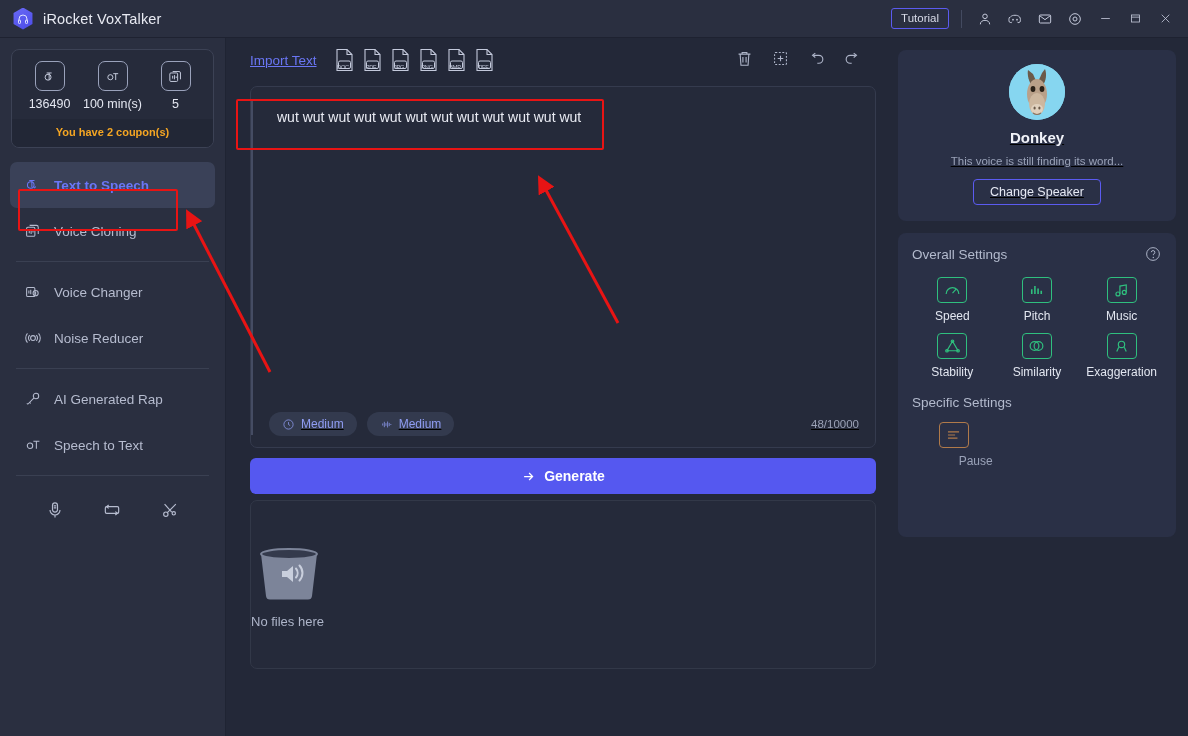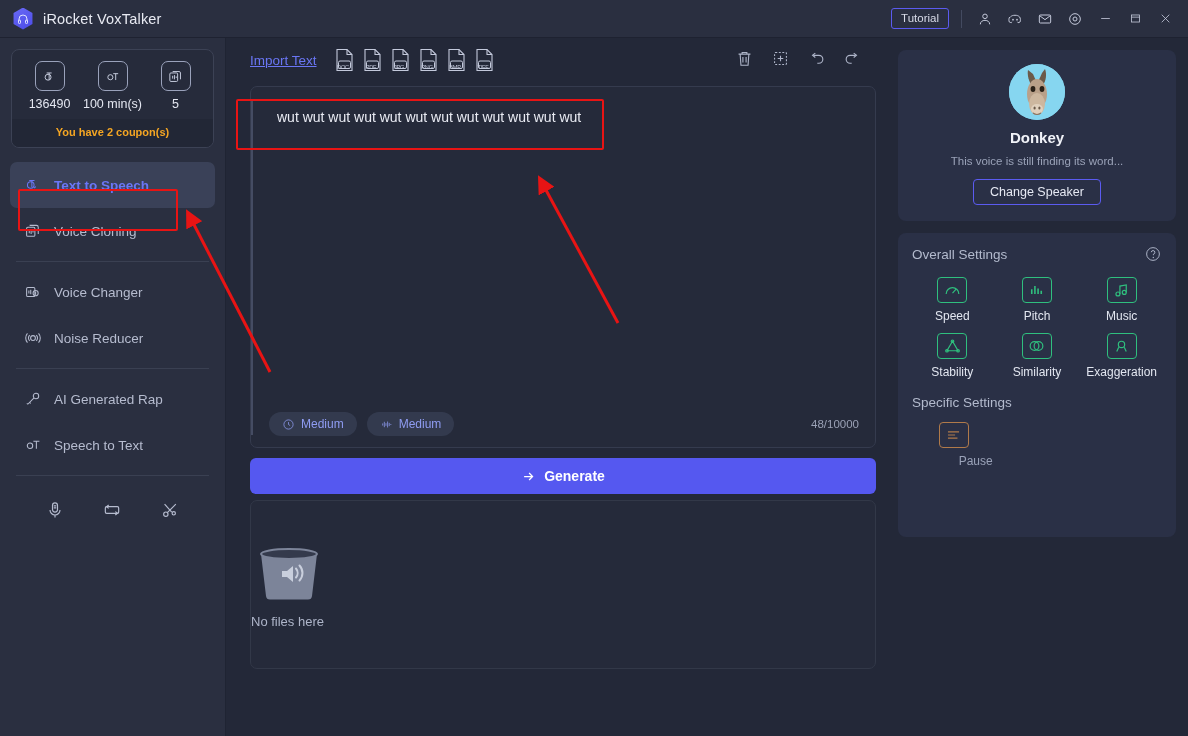--- a/index.html
+++ b/index.html
@@ -112,21 +112,21 @@
     margin: 4px 10px 0 24px; height: 362px; background: #252a3a;
     border: 1px solid #353b4e; border-radius: 7px; position: relative;
     display: flex; flex-direction: column;
   }
   .text-card .accent { position: absolute; left: 0; top: 12px; bottom: 12px; width: 2px; background: #454c63; }
   .text-body {
     flex: 1; padding: 20px 22px 0 26px; color: #e9ebf3; font-size: 14px; line-height: 20px;
     outline: none;
   }
   .text-foot {
-    display: flex; align-items: center; padding: 0 16px 0 18px; height: 46px;
+    display: flex; align-items: center; padding: 0 16px 0 18px; height: 46px; text-decoration: underline;
   }
   .pill {
     display: flex; align-items: center; gap: 6px;
     background: #333a4e; border-radius: 13px; padding: 5px 13px;
     color: #8f9cf2; font-size: 12px; cursor: pointer; margin-right: 10px;
   }
   .pill svg { width: 13px; height: 13px; stroke: #8f9cf2; fill: none; stroke-width: 1.4; }
   .counter { margin-left: auto; color: #9aa1b5; font-size: 11.5px; }
 
   .add-line {
@@ -150,21 +150,21 @@
     border: 1px solid #323848; border-radius: 7px;
     display: flex; flex-direction: column; align-items: flex-start; justify-content: center; gap: 12px;
   }
   .empty-box { width: 76px; height: 62px; }
   .empty-label { color: #aeb5c9; font-size: 13px; }
 
   
   .right { position: absolute; left: 886px; top: 38px; width: 302px; height: 698px; padding: 12px 12px 0; }
   .speaker-card {
     background: #2a3046; border-radius: 8px; padding: 14px 12px 16px;
-    display: flex; flex-direction: column; align-items: center;
+    display: flex; flex-direction: column; align-items: center; text-decoration: underline;
   }
   .avatar {
     width: 56px; height: 56px; border-radius: 50%; overflow: hidden;
     background: #7fd4ef; position: relative; flex: none;
   }
   .avatar svg { width: 56px; height: 56px; display: block; }
   .speaker-name { color: #f0f2f8; font-size: 15px; font-weight: bold; margin-top: 9px; }
   .speaker-desc { color: #9aa2b8; font-size: 11.5px; margin-top: 9px; }
   .change-speaker {
     margin-top: 12px; border: 1px solid #5b5bf0; border-radius: 4px;

